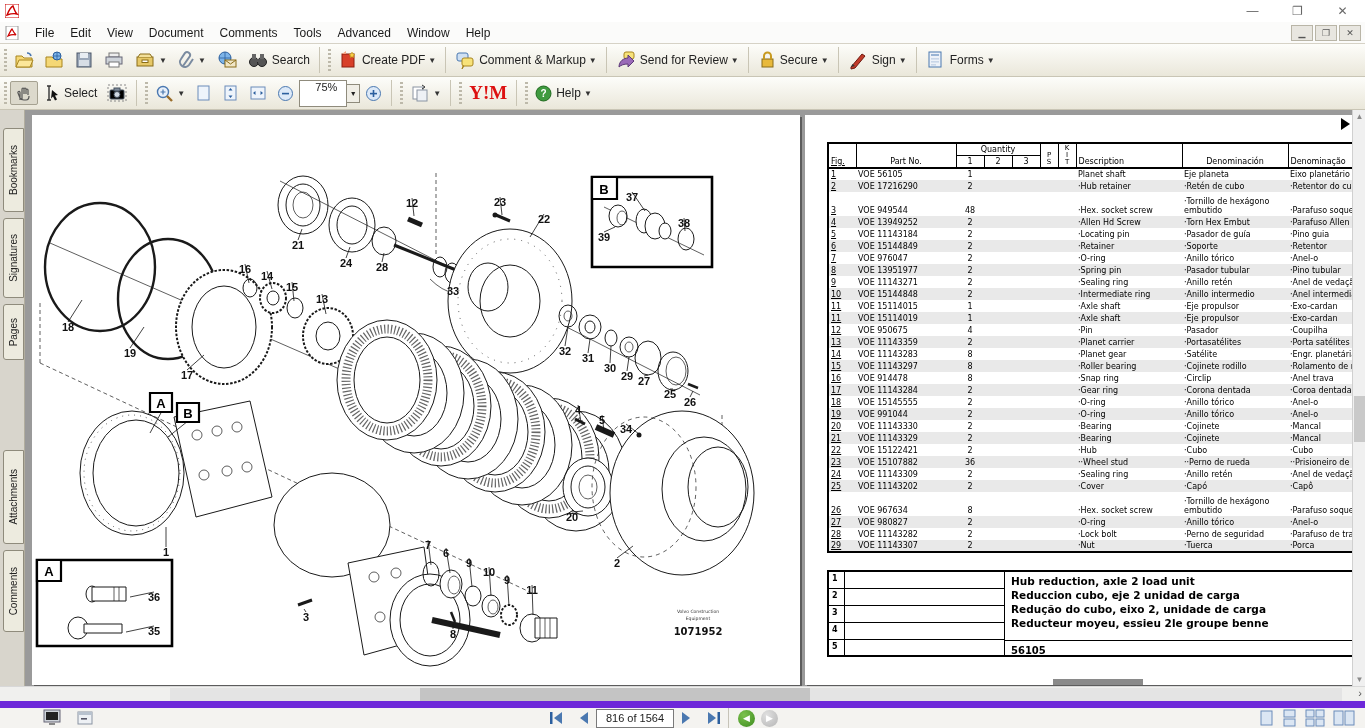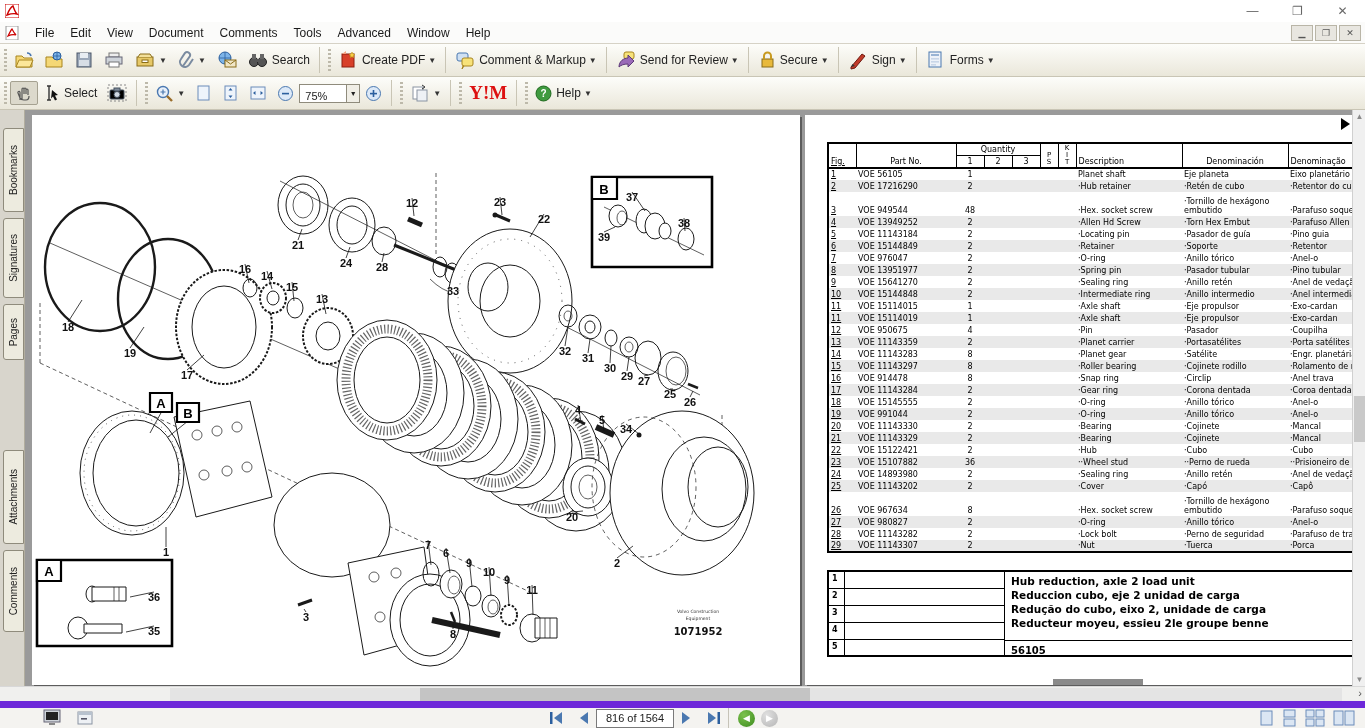--- a/index.html
+++ b/index.html
@@ -26,22 +26,22 @@
   .toolbar { position:absolute; left:0; width:100%; height:33px;
              background:linear-gradient(#fdfdfa,#ecead e0 90%); background:linear-gradient(#fdfdfa,#eae7da);
              border-bottom:1px solid #c9c5b5; display:flex; align-items:center; font-size:12px; }
   .tb1 { top:44px; } .tb2 { top:77px; }
   .grip { width:7px; height:22px; margin:0 2px 0 4px;
           background:repeating-linear-gradient(#bdb9aa 0 2px, transparent 2px 4px); width:3px; }
   .tbtn { display:flex; align-items:center; padding:2px 4px; border-radius:2px; margin:0 1px; }
   .tbtn .lbl { margin-left:4px; }
   .drop { font-size:8px; color:#333; margin-left:3px; }
   .sep { width:1px; height:26px; background:#c9c5b5; margin:0 4px; }
-  .zoombox { width:48px; height:19px; background:#fff; border:1px solid #8f8b7c; font-size:11px;
-             display:flex; align-items:flex-end; padding-left:5px; }
+  .zoombox { width:48px; height:27px; background:#fff; border:1px solid #8f8b7c; font-size:11px;
+             display:flex; align-items:flex-start; padding-left:15px; }
   .zoomdrop { width:13px; height:19px; border:1px solid #8f8b7c; border-left:none; background:#f0eee6;
               display:flex; align-items:center; justify-content:center; font-size:7px; }
   .toolsel { background:#dcd9cc; border:1px solid #a5a191; }
 
   
   .main { position:absolute; top:110px; left:0; width:100%; height:576px; background:#9a9a9a; overflow:hidden; }
   .tabstrip { position:absolute; left:0; top:0; width:25px; height:100%; background:#d8d5cc;
               border-right:1px solid #b2ae9f; }
   .vtab { position:absolute; left:3px; width:21px; background:#edebdf; border:1px solid #8f8b7c;
           border-radius:3px 0 0 3px; display:flex; align-items:center; justify-content:center; }
@@ -762,21 +762,21 @@
             <td></td>
             <td></td>
             <td></td>
             <td></td>
             <td>·Spring pin</td>
             <td class="wrap">·Pasador tubular</td>
             <td>·Pino tubular</td>
           </tr>
           <tr class="prow">
             <td class="t-r">9</td>
-            <td>VOE 15641270</td>
+            <td>VOE 11143271</td>
             <td class="t-c">2</td>
             <td></td>
             <td></td>
             <td></td>
             <td></td>
             <td>·Sealing ring</td>
             <td class="wrap">·Anillo retén</td>
             <td>·Anel de vedação</td>
           </tr>
           <tr class="prow shade">
@@ -954,21 +954,21 @@
             <td></td>
             <td></td>
             <td></td>
             <td></td>
             <td>··Wheel stud</td>
             <td class="wrap">··Perno de rueda</td>
             <td>··Prisioneiro de roda</td>
           </tr>
           <tr class="prow">
             <td class="t-r">24</td>
-            <td>VOE 14893980</td>
+            <td>VOE 11143309</td>
             <td class="t-c">2</td>
             <td></td>
             <td></td>
             <td></td>
             <td></td>
             <td>·Sealing ring</td>
             <td class="wrap">·Anillo retén</td>
             <td>·Anel de vedação</td>
           </tr>
           <tr class="prow shade">

